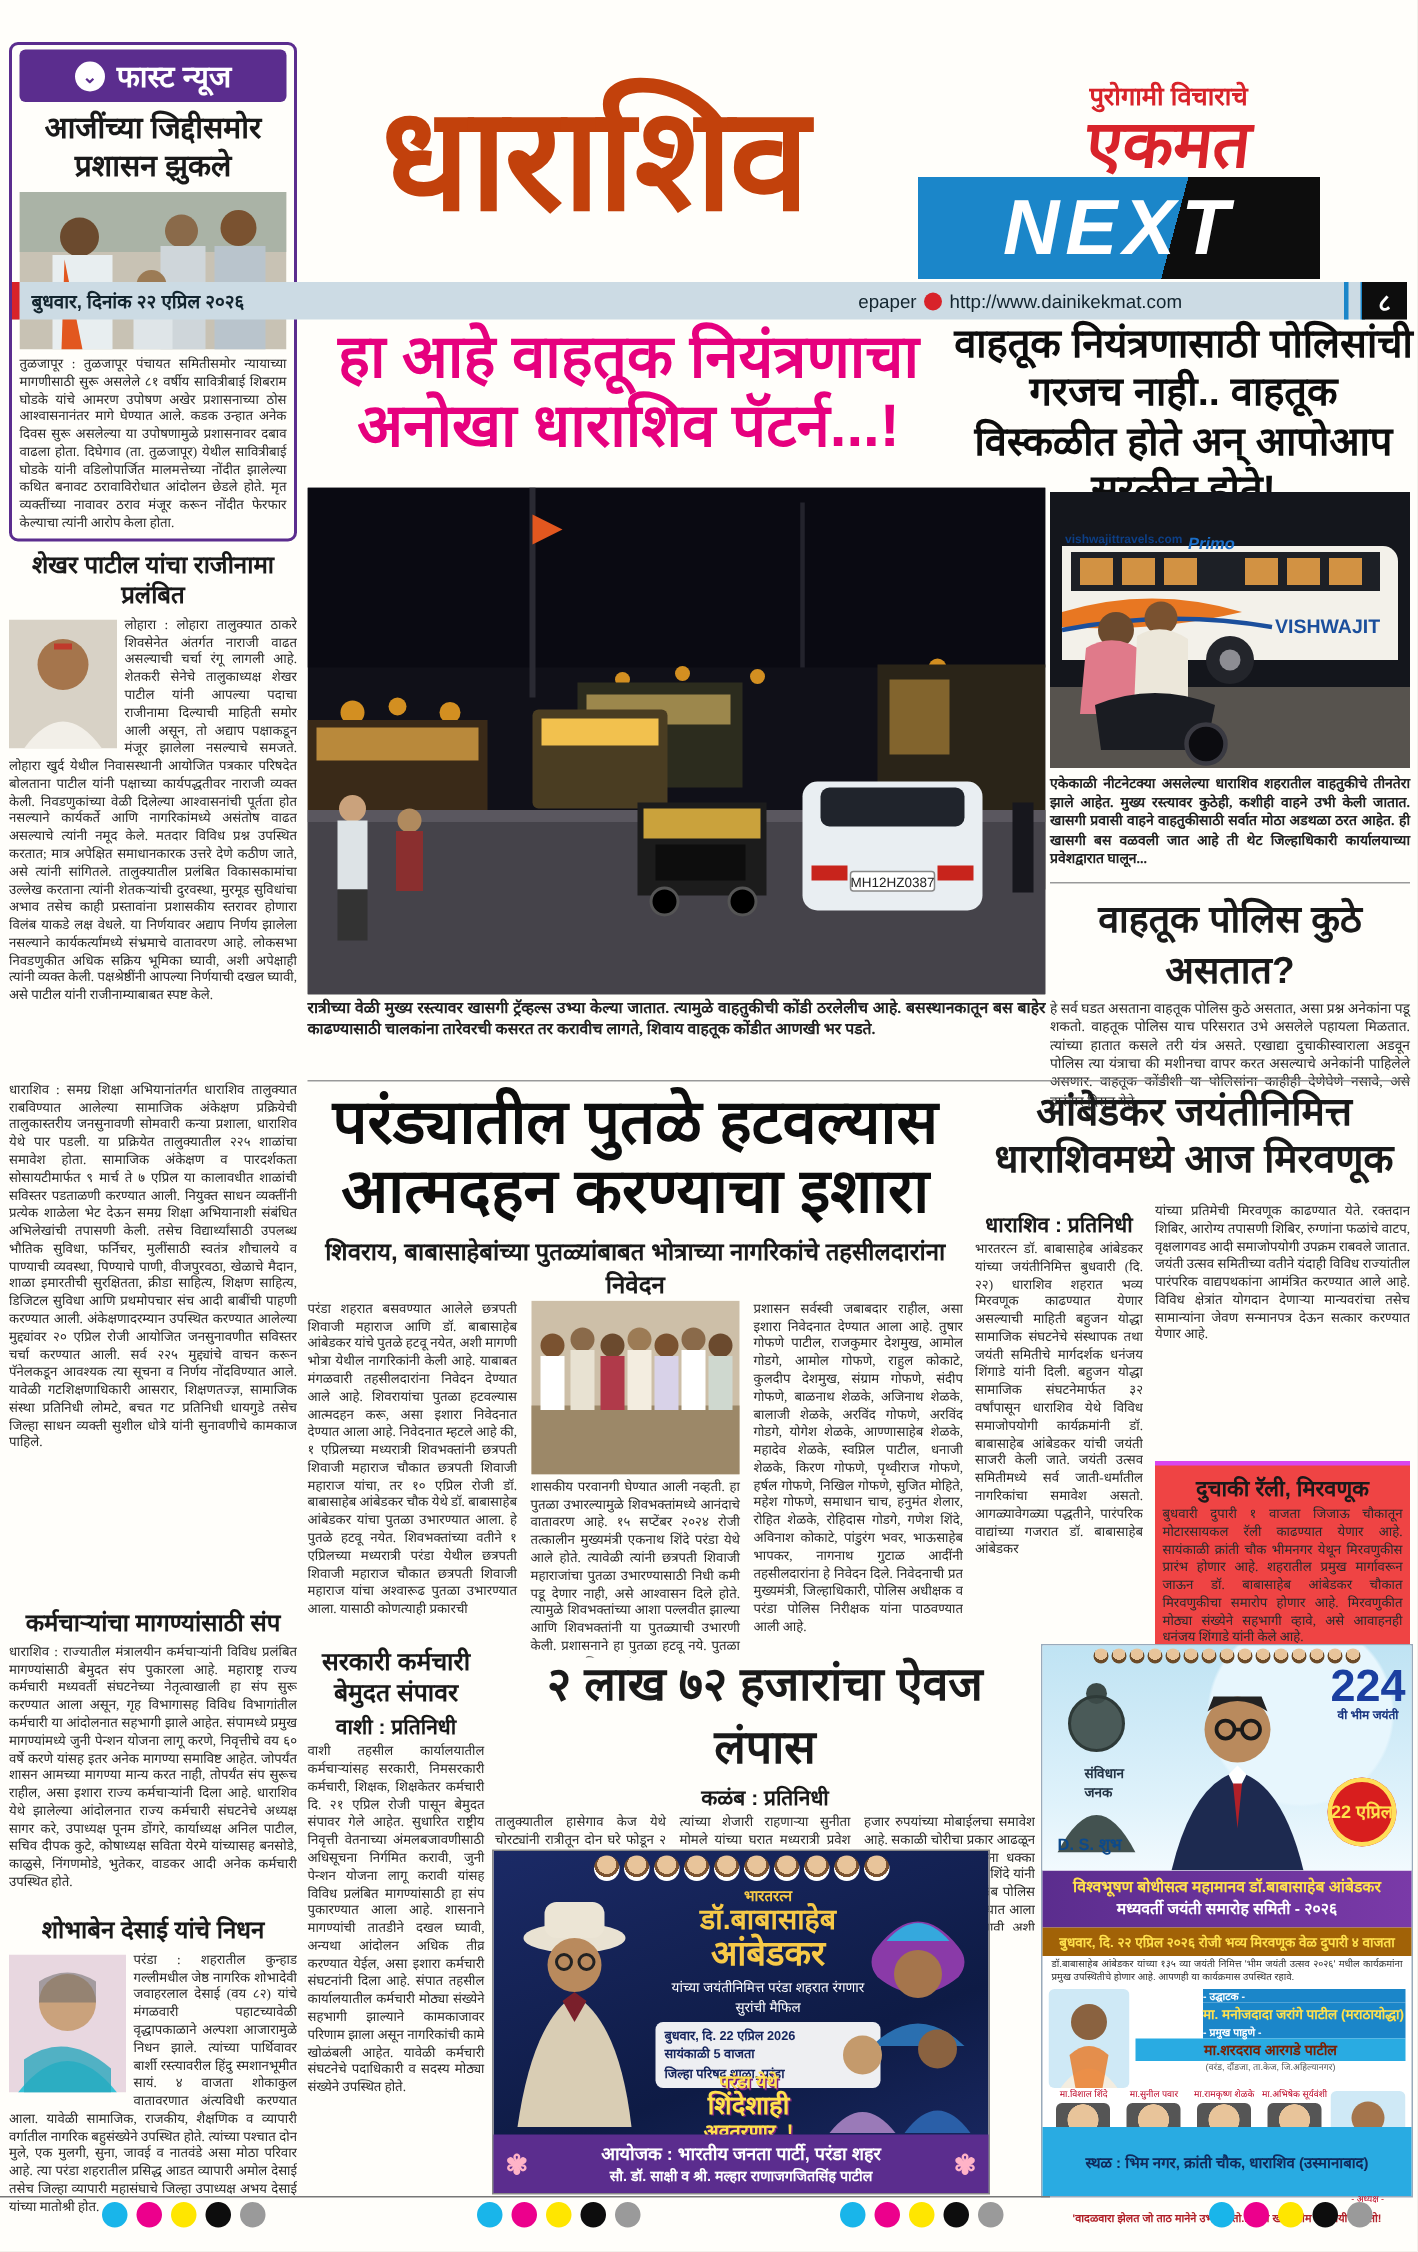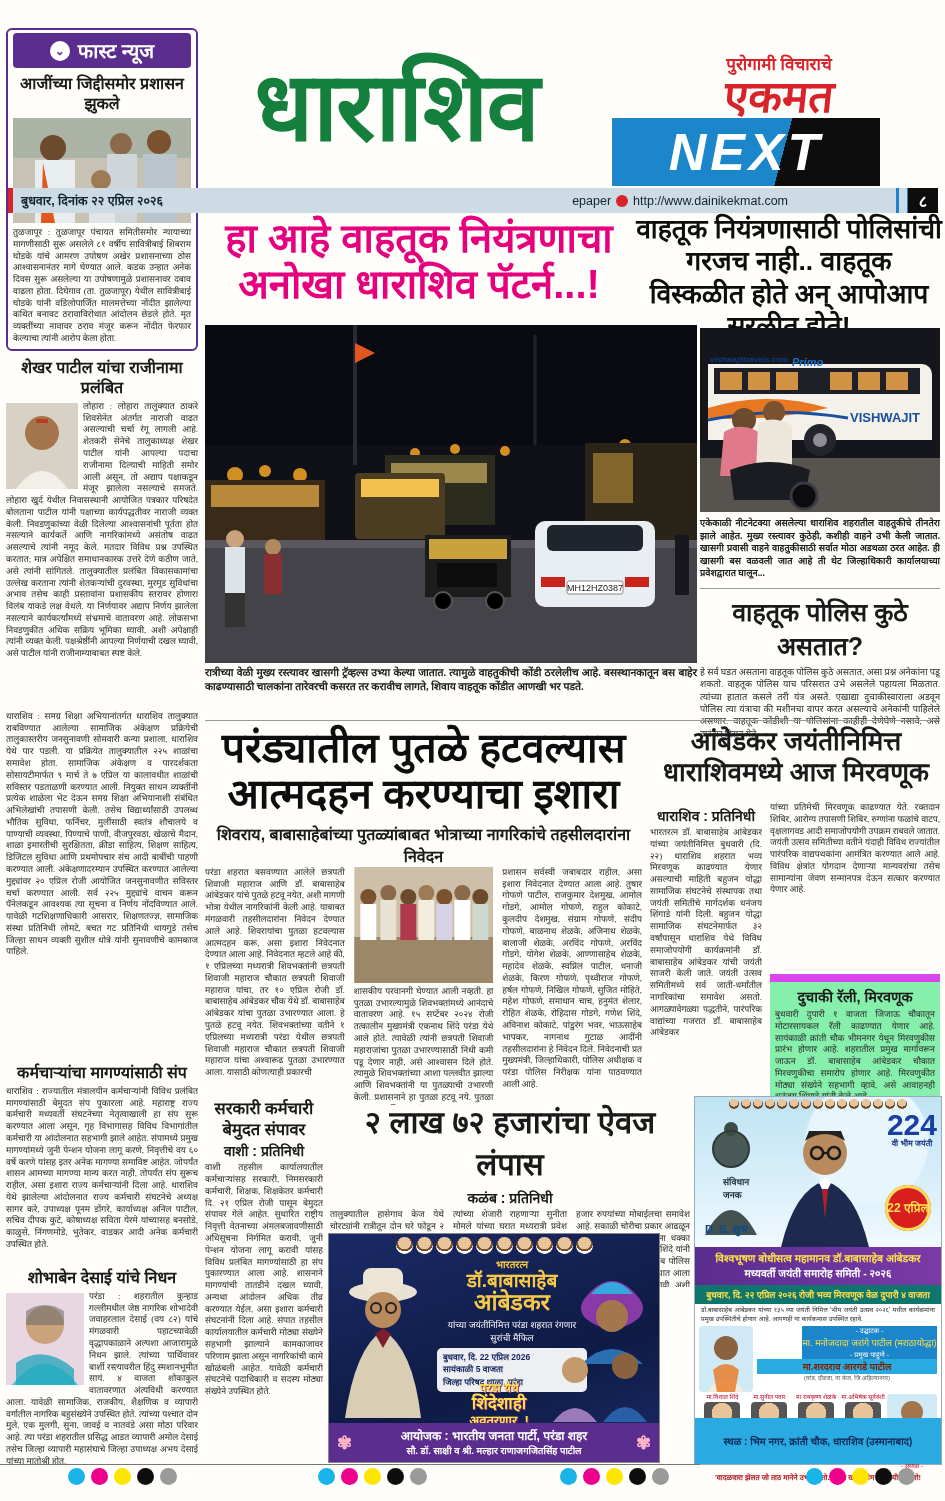--- a/index.html
+++ b/index.html
@@ -12,28 +12,28 @@
   .clip{overflow:hidden;}
   .ctr{text-align:center;}
 
   
   .left-col{left:6px;top:28px;width:192px;}
   .fastnews{border:2px solid #5b2d8e;border-radius:6px;padding:3px 5px 4px;}
   .fn-bar{background:#5b2d8e;color:#fff;border-radius:4px;display:flex;align-items:center;
           justify-content:center;gap:8px;font-size:20px;font-weight:bold;padding:4px 0;}
   .fn-icon{width:20px;height:20px;border-radius:50%;background:#fff;color:#5b2d8e;
            display:flex;align-items:center;justify-content:center;font-size:12px;font-weight:bold;}
-  .fn-head{font-size:16px;font-weight:bold;text-align:center;line-height:1.25;margin:6px 0 4px;}
+  .fn-head{font-size:20px;font-weight:bold;text-align:center;line-height:1.25;margin:6px 0 4px;}
   .ph{display:block;width:100%;}
   .art-head{font-size:16px;font-weight:bold;text-align:center;line-height:1.25;margin:7px 0 3px;}
   .float-ph{float:left;margin:2px 5px 2px 0;}
 
   
   .mast-title{left:206px;top:42px;width:380px;height:140px;font-size:96px;line-height:130px;
-              font-weight:bold;color:#15803d;letter-spacing:-2px;text-align:center;}
+              font-weight:bold;color:#c2410c;letter-spacing:-2px;text-align:center;}
   .ekmat-wrap{left:676px;top:52px;width:206px;text-align:center;color:#d8232a;}
   .ekmat-tag{font-size:17px;font-weight:bold;}
   .ekmat{font-size:44px;font-weight:bold;transform:skewX(-6deg);line-height:1.0;}
   .next-logo{left:612px;top:118px;width:268px;height:68px;
              background:linear-gradient(105deg,#1b86c9 0 63%,#0d0d0d 63%);
              display:flex;align-items:center;justify-content:center;}
   .next-logo span{color:#fff;font-size:52px;font-weight:bold;font-style:italic;letter-spacing:4px;}
   .datebar{left:8px;top:188px;width:900px;height:25px;background:#ccdbe4;display:flex;
            align-items:center;font-size:12.5px;color:#12242e;}
   .datebar .tick{width:5px;height:25px;background:#d8232a;margin-right:8px;}
@@ -62,21 +62,21 @@
   .pr-head{font-size:41px;line-height:1.12;font-weight:800;text-align:center;color:#0d0d0d;}
   .pr-sub{font-size:16px;font-weight:bold;text-align:center;margin-top:5px;}
   .byline{font-size:14px;font-weight:bold;text-align:center;margin:4px 0 2px;}
   .cols{display:flex;gap:9px;}
   .cols>div{flex:1;}
 
   
   .jy-head{font-size:26px;line-height:1.18;font-weight:800;text-align:center;}
   .presence{border-top:2.5px solid #2aa7dd;border-bottom:2.5px solid #2aa7dd;
             font-size:14.5px;font-weight:bold;text-align:center;padding:5px 2px;line-height:1.3;}
-  .rally{background:#86efac;border-top:8px solid #d946ef;padding:3px 5px 20px;}
+  .rally{background:#ef4444;border-top:3px solid #d946ef;padding:3px 5px 20px;}
   .rally h5{margin:1px 0 3px;font-size:14.5px;text-align:center;font-weight:bold;}
 
   .th-head{font-size:31px;font-weight:800;text-align:center;}
   .sm-head{font-size:16.5px;font-weight:800;text-align:center;line-height:1.25;}
 
   
   .bjp{left:328px;top:1233px;width:330px;height:228px;background:
        radial-gradient(circle at 20% 30%,#27418f 0 2px,transparent 3px),
        linear-gradient(160deg,#1b2a66,#0e1b45 60%,#1b2a66);border:1px solid #888;}
   .bjp-faces{display:flex;gap:3px;justify-content:center;padding-top:3px;}
@@ -102,23 +102,23 @@
                background:radial-gradient(circle at 50% 35%,#e8c49a 0 50%,#6b4a28 51%);}
   .badge135{position:absolute;right:4px;top:14px;color:#1b3fa0;font-weight:800;font-size:30px;
             line-height:.95;text-align:center;}
   .badge135 small{display:block;font-size:8px;color:#16327e;}
   .star22{position:absolute;right:10px;top:88px;width:46px;height:46px;background:#d81e1e;
           border-radius:50%;color:#ffe14d;font-weight:800;font-size:12px;display:flex;
           align-items:center;justify-content:center;text-align:center;line-height:1.05;
           box-shadow:0 0 0 3px #ffde59 inset;}
   .sam-purple{background:linear-gradient(90deg,#5b2d8e,#7a3aa8);color:#ffe14d;text-align:center;
               font-weight:bold;font-size:10.5px;line-height:1.45;padding:4px 2px;}
-  .sam-red{background:#0f766e;color:#ffe14d;text-align:center;font-weight:bold;font-size:9px;
+  .sam-red{background:#a16207;color:#ffe14d;text-align:center;font-weight:bold;font-size:9px;
            padding:3px 2px;}
-  .sam-blue{background:#1b86c9;color:#fff;text-align:center;font-weight:normal;margin-left:45px;}
+  .sam-blue{background:#1b86c9;color:#fff;font-weight:bold;margin-left:45px;}
   .sam-cyan{background:#29abe2;color:#123;text-align:center;font-weight:bold;}
   .member{width:52px;text-align:center;font-size:6px;color:#b02;line-height:1.2;}
   .member .mp{width:36px;height:40px;margin:1px auto;border-radius:4px;
               background:radial-gradient(circle at 50% 28%,#e8c49a 0 30%,#555 31% 60%,#cfe9f6 61%);}
   .sam-venue{position:absolute;left:0;bottom:0;width:100%;padding:16px 0;font-size:10px;}
 
   
   .dots{display:flex;gap:6px;}
   .dots i{width:17px;height:17px;border-radius:50%;display:block;}
   .c1{background:#19b5ea}.c2{background:#ec008c}.c3{background:#ffe600}.c4{background:#0d0d0d}.c5{background:#9a9a9a}

